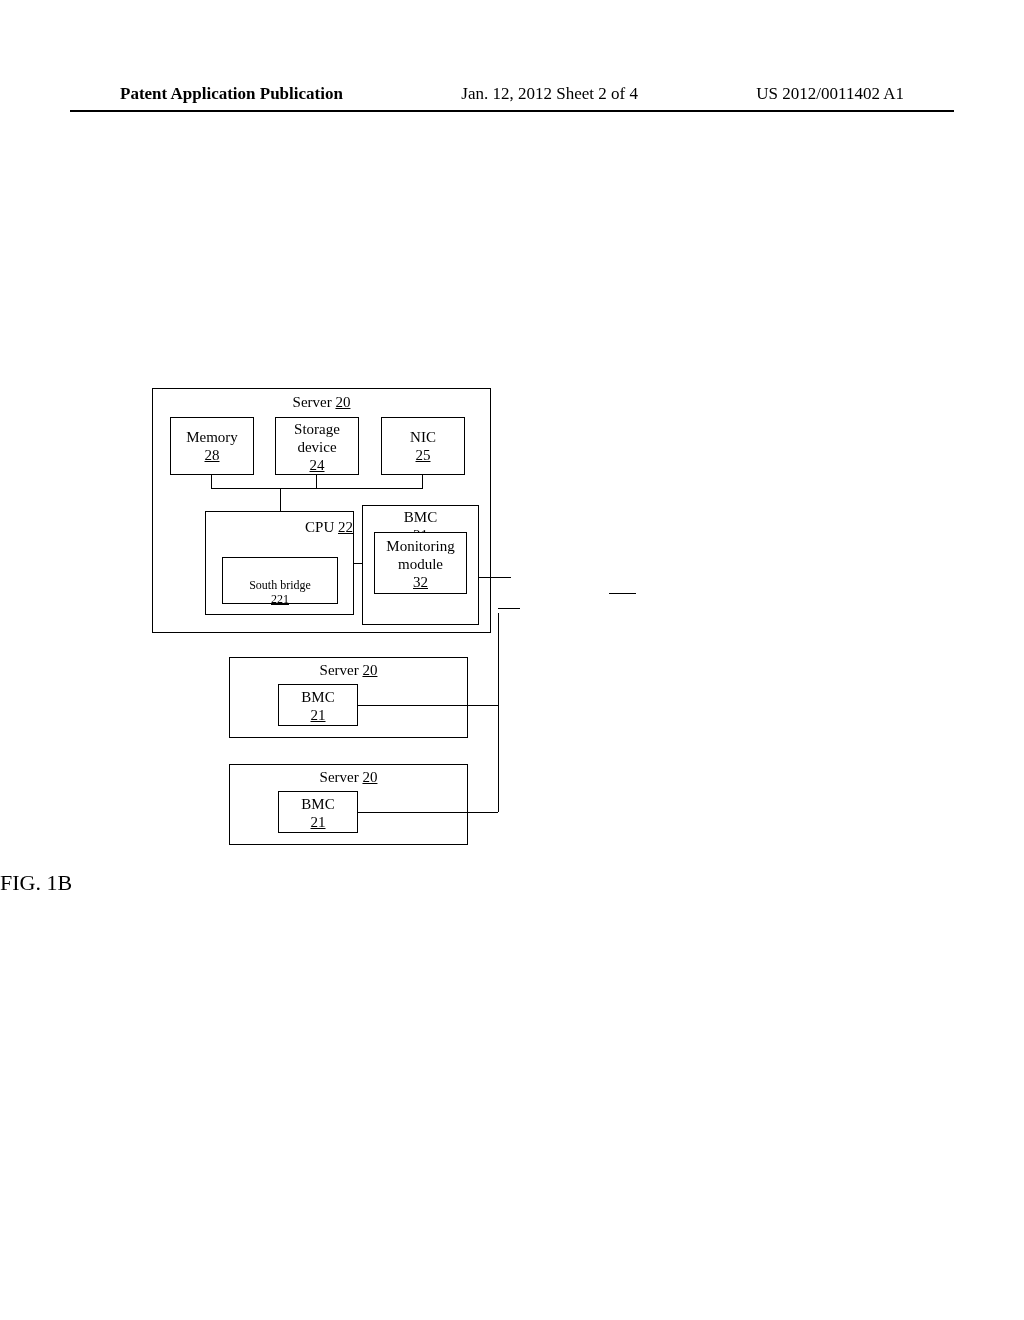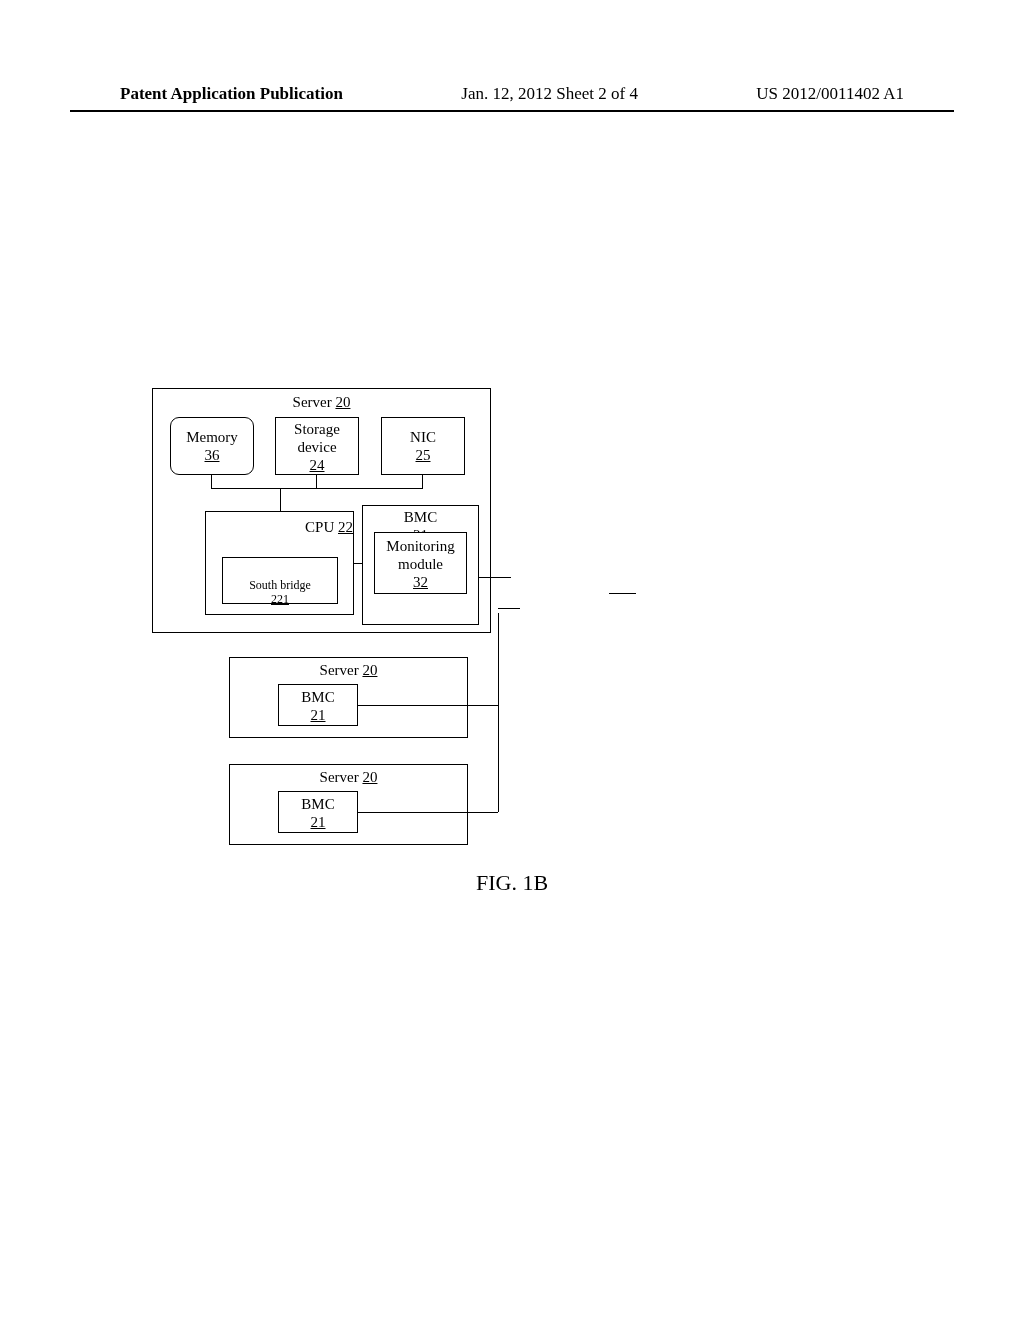--- a/index.html
+++ b/index.html
@@ -67,21 +67,20 @@
     font-size: 15px;
   }
 
   .mem {
     left: 170px;
     top: 417px;
     width: 84px;
     height: 58px;
     font-size: 15px;
     padding-top: 10px;
-    border-radius: 9px;
   }
   .stor {
     left: 275px;
     top: 417px;
     width: 84px;
     height: 58px;
     font-size: 15px;
     padding-top: 2px;
   }
   .nic {
@@ -189,21 +188,21 @@
   
   .line {
     position: absolute;
     background: #000;
   }
 
   .figcap {
     position: absolute;
     left: 0;
     right: 0;
-    text-align: center;
+    text-align: left;
     top: 870px;
     font-size: 22px;
   }
 </style>
 </head>
 <body>
 
 <div class="page">
 
   <div class="header">
@@ -215,21 +214,21 @@
 
   <div class="box server1">
     <div class="server1-title">
       <span>Server</span>
       <span class="u">20</span>
     </div>
   </div>
 
   <div class="box mem">
     <span class="label-block">Memory</span>
-    <span class="label-block u">36</span>
+    <span class="label-block u">28</span>
   </div>
   <div class="box stor">
     <span class="label-block">Storage</span>
     <span class="label-block">device</span>
     <span class="label-block u">24</span>
   </div>
   <div class="box nic">
     <span class="label-block">NIC</span>
     <span class="label-block u">25</span>
   </div>

